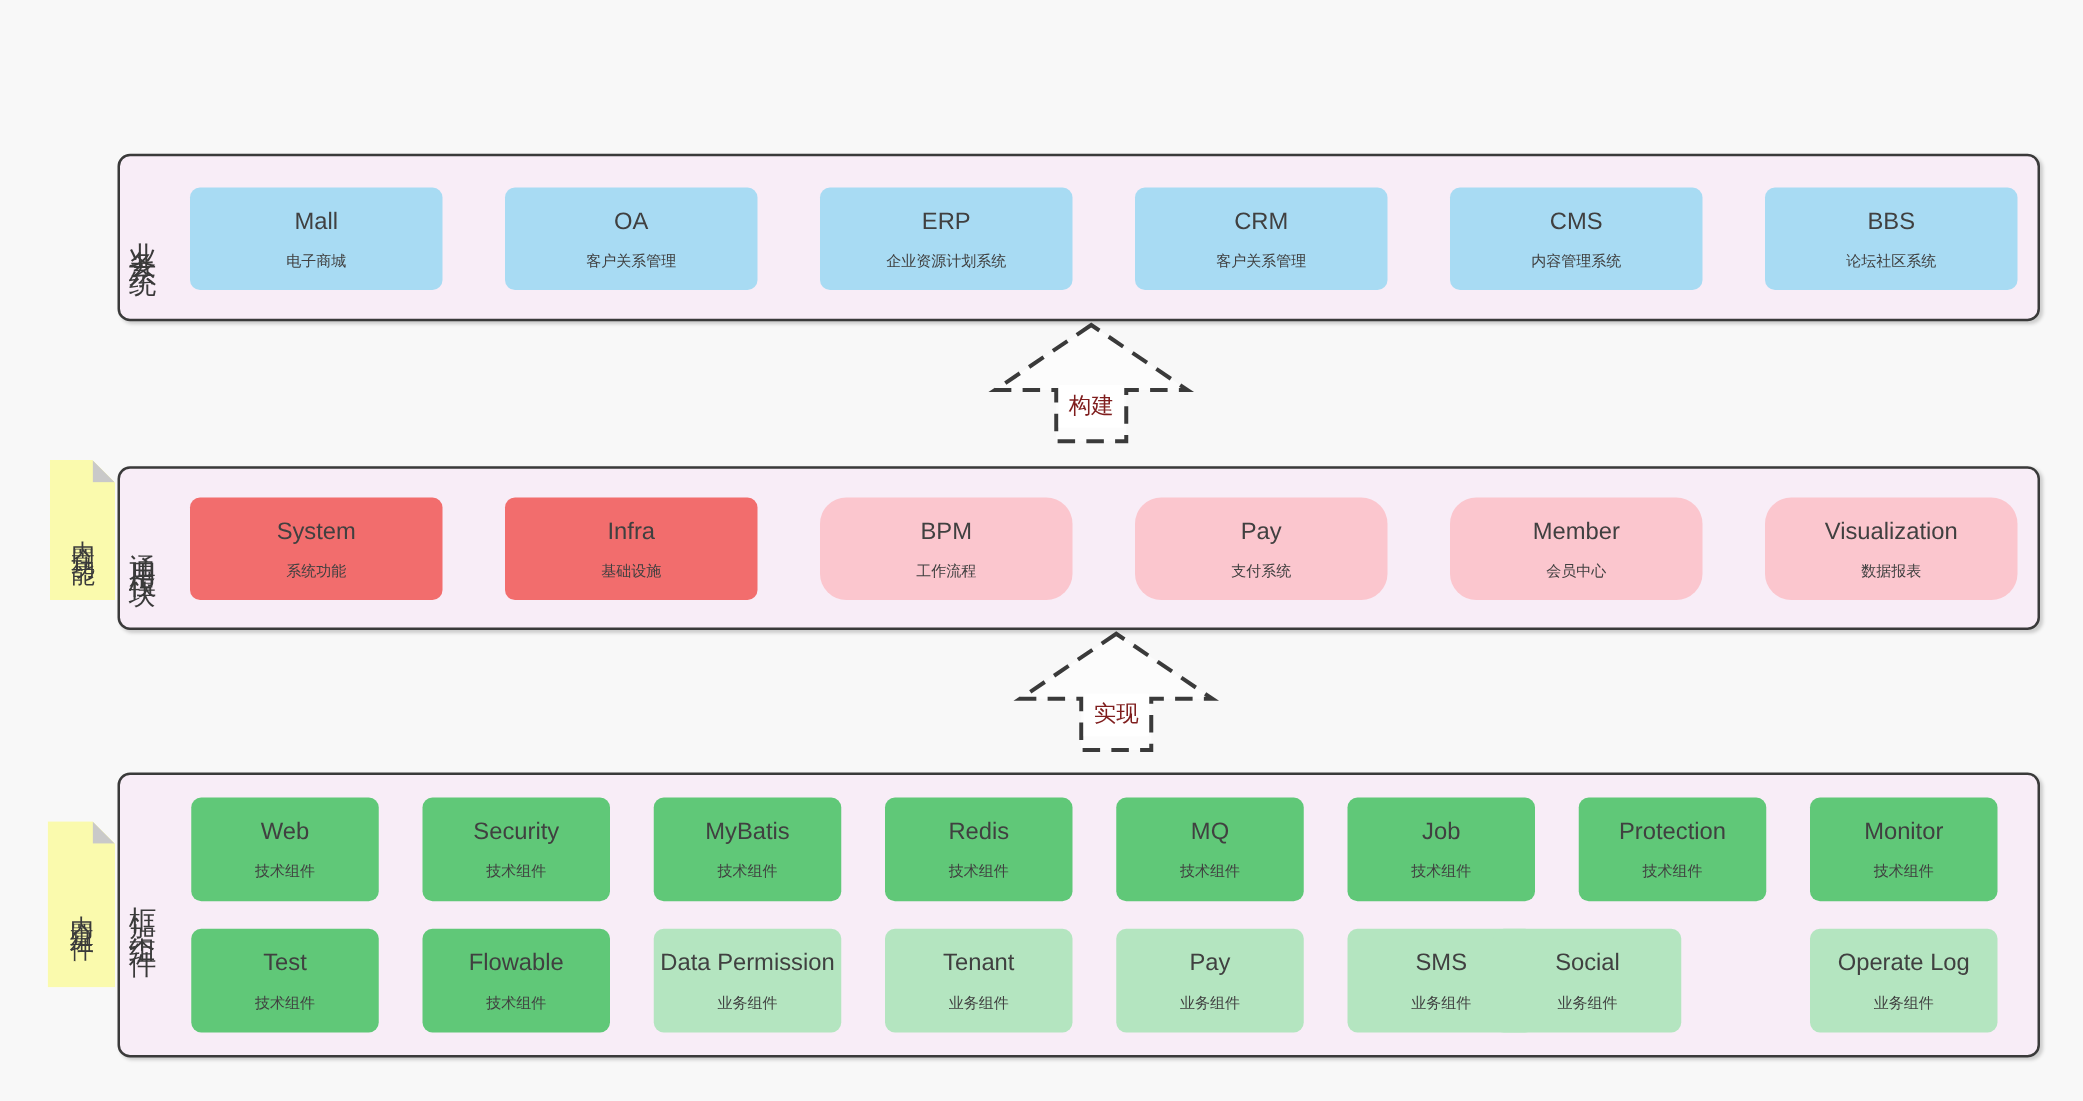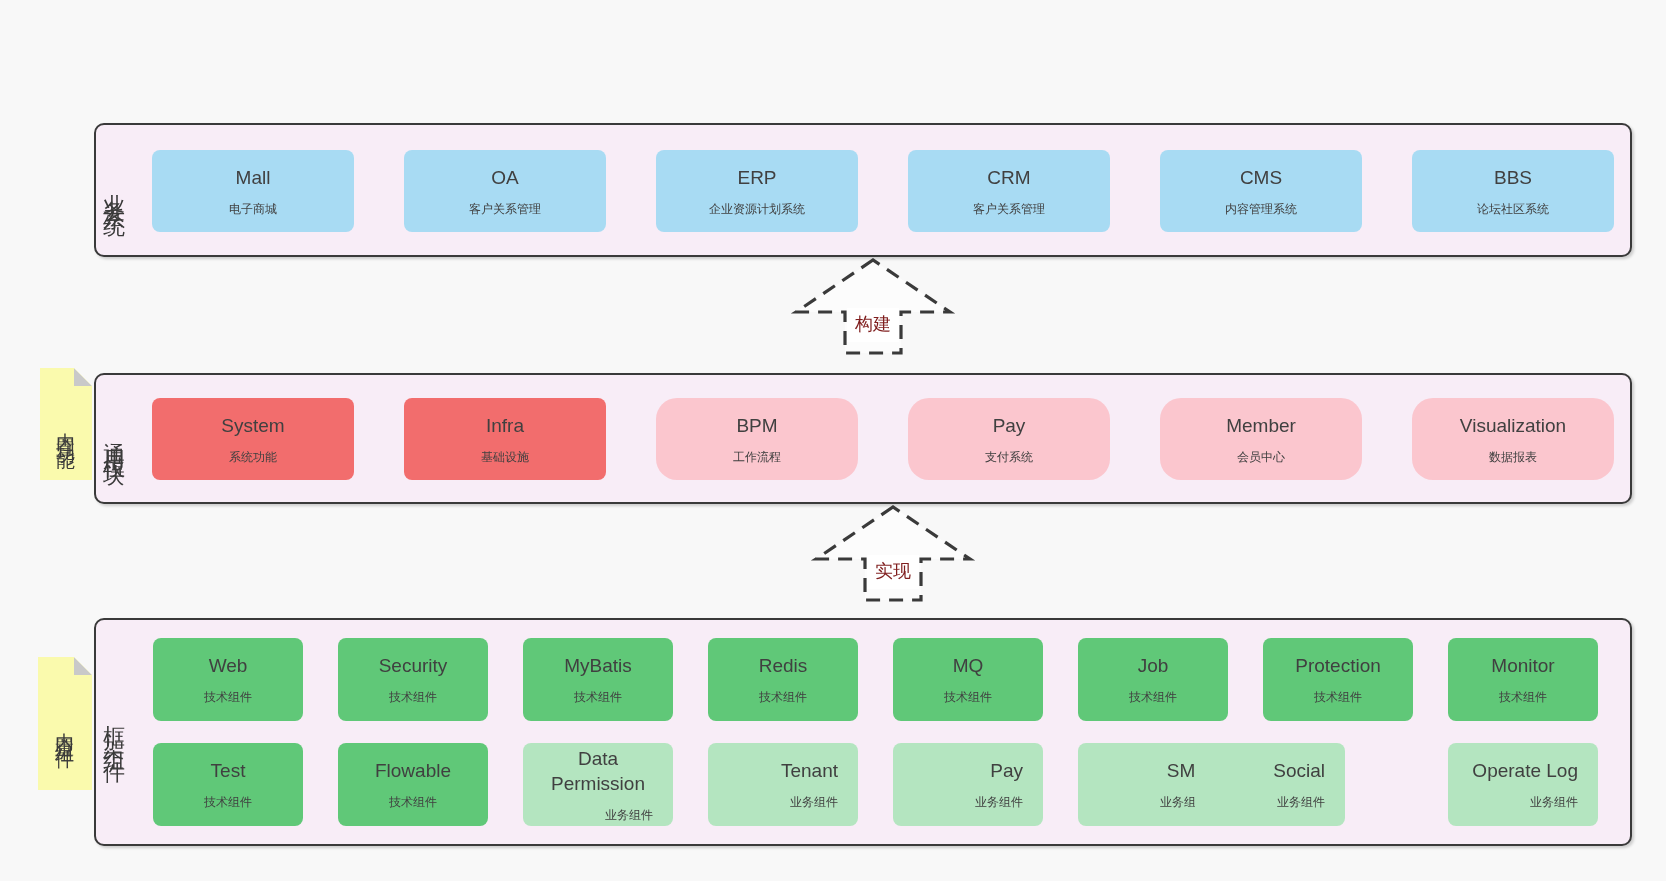--- a/index.html
+++ b/index.html
@@ -34,29 +34,29 @@
     white-space:nowrap;
   }
   .side-label.tall{letter-spacing:12px;}
   .box{
     position:absolute;
     border-radius:8px;
     display:flex;flex-direction:column;
     align-items:center;justify-content:center;
     text-align:center;
     line-height:1.32;
-    padding:2px 20px;box-sizing:border-box;gap:12px;
+    padding:2px 0;box-sizing:border-box;gap:12px;
   }
   .box .bn{font-size:19px;}
   .box .bd{font-size:12px;}
   .blue{background:#a8dbf3;}
   .red{background:#f26d6d;text-align:right;}
   .pink{background:#fbc6ce;border-radius:21px;}
   .g-dark{background:#60c878;}
-  .g-light{background:#b4e5c0;align-items:flex-end;}
+  .g-light{background:#b4e5c0;}
   .note{
     position:absolute;
     background:#fafaad;
     clip-path:polygon(0 0, calc(100% - 18px) 0, 100% 18px, 100% 100%, 0 100%);
   }
   .note-fold{
     position:absolute;top:0;right:0;
     width:18px;height:18px;
     background:#c9c9c9;
     clip-path:polygon(0 0, 100% 100%, 0 100%);

